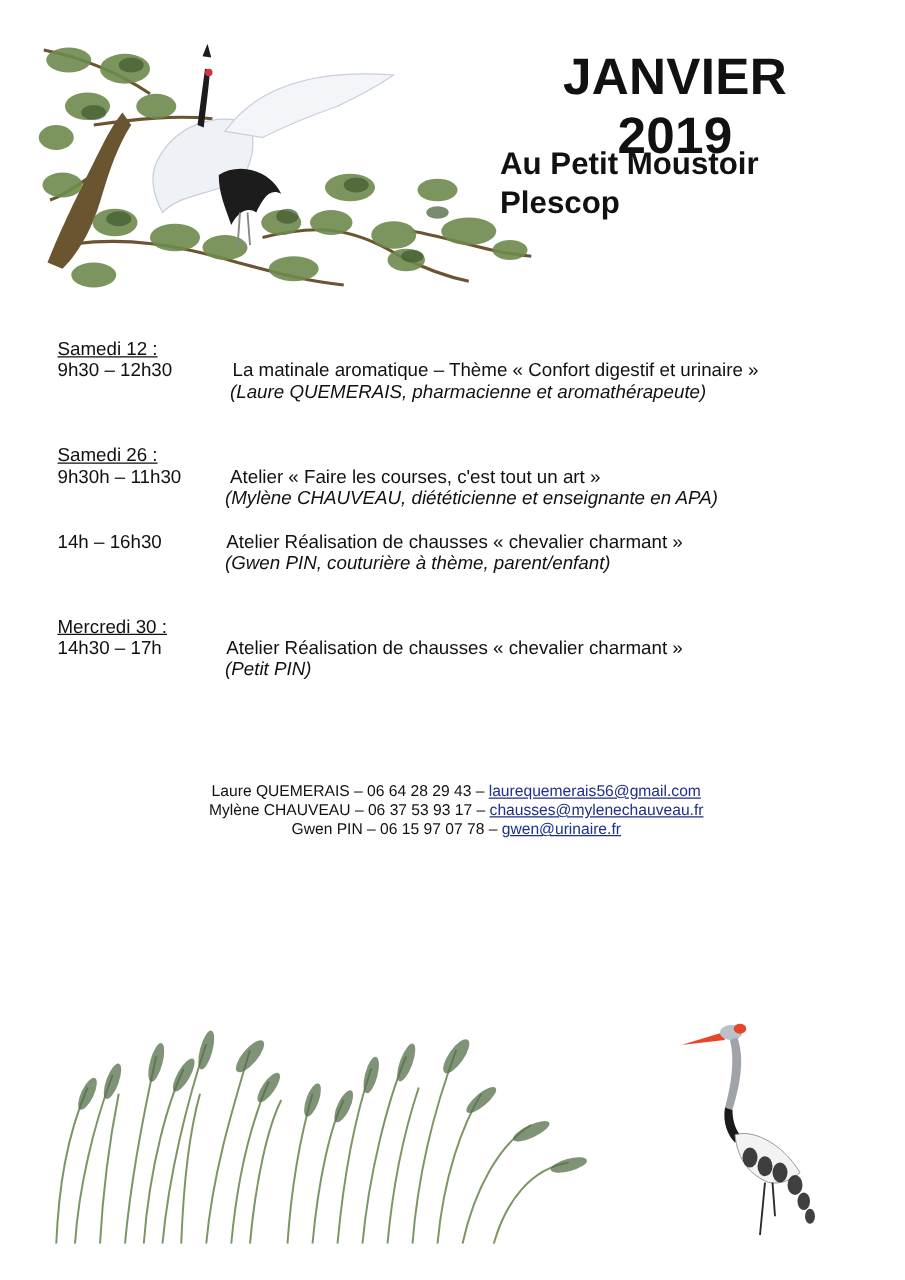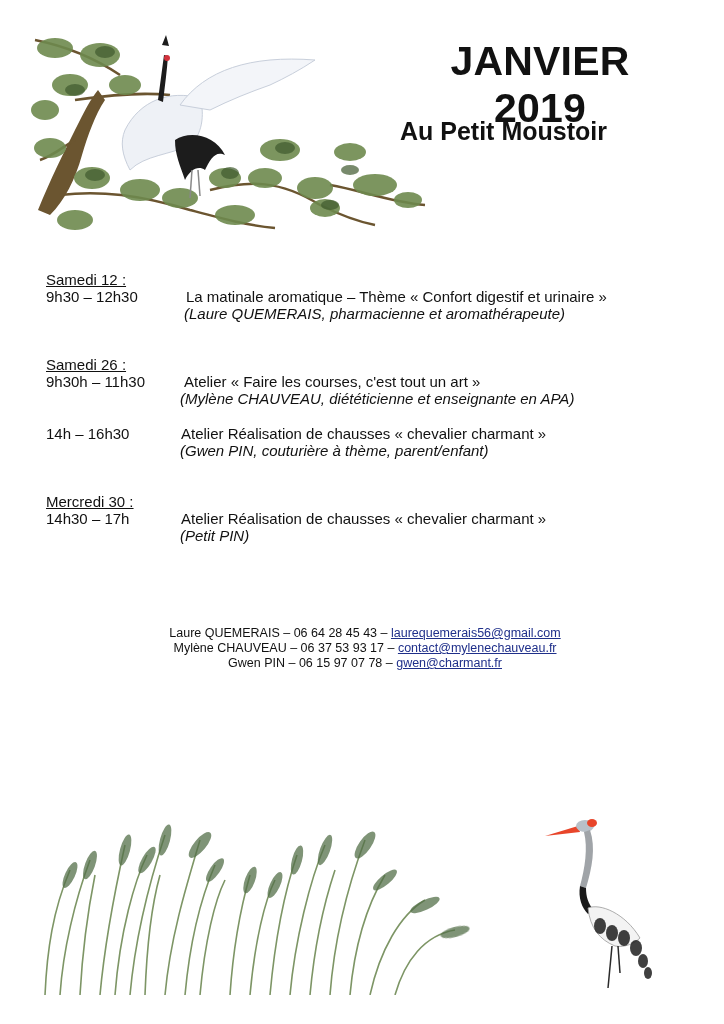--- a/index.html
+++ b/index.html
@@ -99,20 +99,21 @@
     <g stroke="#888" stroke-width="1.5">
       <line x1="162" y1="140" x2="160" y2="168"></line>
       <line x1="168" y1="140" x2="170" y2="166"></line>
     </g>
   </svg>
 </div>
 
 <div class="abs title-main">JANVIER 2019</div>
 <div class="abs venue">
   <div>Au Petit Moustoir</div>
+  <div>Plescop</div>
 </div>
 
 <div class="abs sched" style="left:46px; top:271px;">
   <div class="day-label">Samedi 12 :</div>
 </div>
 <div class="abs sched slot-time" style="left:46px; top:288px;">9h30 – 12h30</div>
 <div class="abs sched slot-title" style="left:174px; top:288px;">La matinale aromatique – Thème « Confort digestif et urinaire »</div>
 <div class="abs sched speaker slot-title" style="left:172px; top:305px;">(Laure QUEMERAIS, pharmacienne et aromathérapeute)</div>
 
 <div class="abs sched" style="left:46px; top:356px;">
@@ -128,27 +129,27 @@
 
 <div class="abs sched" style="left:46px; top:493px;">
   <div class="day-label">Mercredi 30 :</div>
 </div>
 <div class="abs sched slot-time" style="left:46px; top:510px;">14h30 – 17h</div>
 <div class="abs sched slot-title" style="left:169px; top:510px;">Atelier Réalisation de chausses « chevalier charmant »</div>
 <div class="abs sched speaker slot-title" style="left:168px; top:527px;">(Petit PIN)</div>
 
 <div class="abs contacts">
   <div>
-    <span>Laure QUEMERAIS – 06 64 28 45 43 – </span><span class="email">laurequemerais56@gmail.com</span>
+    <span>Laure QUEMERAIS – 06 64 28 29 43 – </span><span class="email">laurequemerais56@gmail.com</span>
   </div>
   <div>
-    <span>Mylène CHAUVEAU – 06 37 53 93 17 – </span><span class="email">contact@mylenechauveau.fr</span>
+    <span>Mylène CHAUVEAU – 06 37 53 93 17 – </span><span class="email">chausses@mylenechauveau.fr</span>
   </div>
   <div>
-    <span>Gwen PIN – 06 15 97 07 78 – </span><span class="email">gwen@charmant.fr</span>
+    <span>Gwen PIN – 06 15 97 07 78 – </span><span class="email">gwen@urinaire.fr</span>
   </div>
 </div>
 
 <div class="abs illus" style="left:35px; top:820px; width:440px; height:175px;">
   <svg width="440" height="175" viewBox="0 0 440 175">
     <g stroke="#6f8a55" stroke-width="1.6" fill="none" opacity="0.9">
       <path d="M10,175 C12,130 18,90 35,50"></path>
       <path d="M25,175 C28,130 40,80 55,40"></path>
       <path d="M45,175 C48,120 55,80 60,55"></path>
       <path d="M65,175 C70,120 80,70 90,25"></path>

